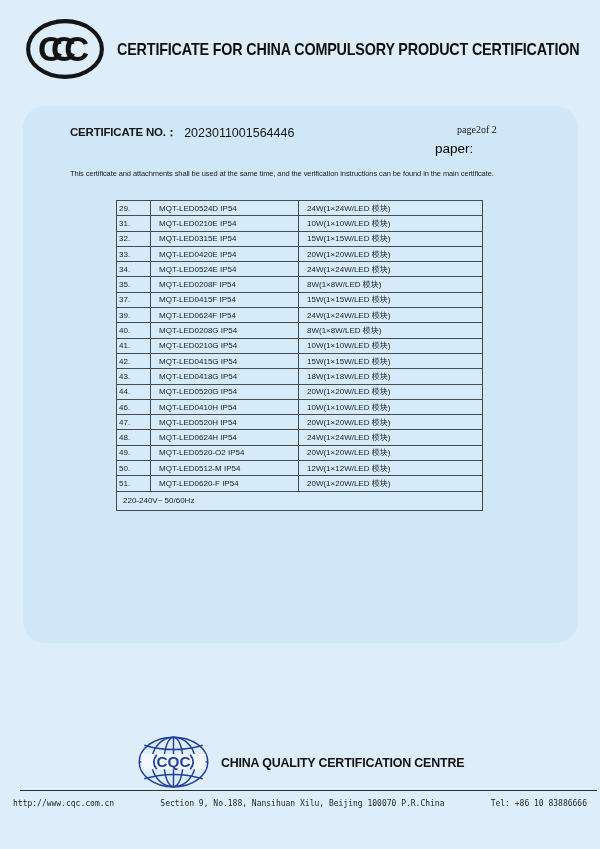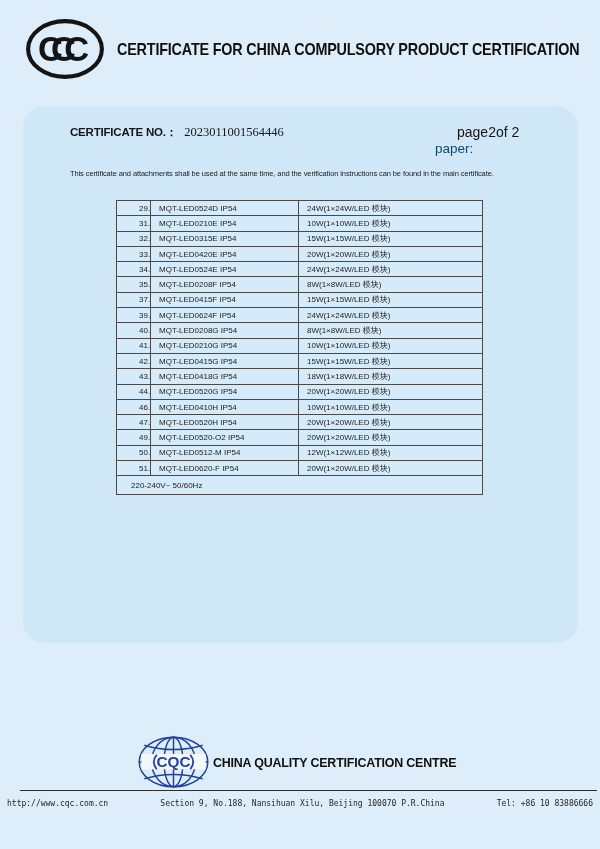--- a/index.html
+++ b/index.html
@@ -17,42 +17,42 @@
   
   .header{position:absolute;left:24px;top:15px;display:flex;align-items:center;gap:11px}
   .ccc-logo{width:82px;height:68px;color:#141414}
   .header-title{font-weight:bold;font-size:16.5px;letter-spacing:-.2px;white-space:nowrap;
     transform:scaleX(.87);transform-origin:left center;color:#101010}
 
   
   .panel{position:absolute;left:23px;top:106px;width:555px;height:537px;background:var(--panel-bg);border-radius:22px}
   .cert-line{position:absolute;left:47px;top:19px;display:flex;align-items:center;white-space:nowrap}
   .cert-label{font-weight:bold;font-size:11.5px;letter-spacing:-.2px}
-  .cert-number{font-family:Liberation Serif, serif;font-size:12.5px;margin-left:7px}
-  .page-indicator{position:absolute;left:434px;top:18px;font-family:Liberation Sans, sans-serif;font-size:14px}
-  .paper-label{position:absolute;left:412px;top:35px;font-size:13.5px;color:#0c4a6e}
+  .cert-number{font-family:Liberation Sans, sans-serif;font-size:12.5px;margin-left:7px}
+  .page-indicator{position:absolute;left:434px;top:18px;font-family:Liberation Serif, serif;font-size:10px}
+  .paper-label{position:absolute;left:412px;top:35px;font-size:13.5px;color:#000000}
   .cert-note{position:absolute;left:47px;top:63px;font-size:7.5px;color:#222;letter-spacing:-.1px;white-space:nowrap}
 
   
   .table-wrap{position:absolute;left:93px;top:94px}
   table{border-collapse:collapse;table-layout:fixed;width:366px}
   td{border:1px solid var(--border);background:var(--table-bg);height:15.3px;
      font-size:8px;color:#1c1c1c;padding:0 2px 0 8px;white-space:nowrap;overflow:hidden;vertical-align:middle}
-  td.c-no{padding-left:22px}
+  td.c-no{padding-left:2px}
   col.w-no{width:34px} col.w-model{width:148px} col.w-power{width:184px}
-  td.voltage{padding-left:14px;height:19px}
-
-  
-  .footer-brand{position:absolute;left:137px;top:735px;display:flex;align-items:center;gap:3px}
+  td.voltage{padding-left:6px;height:19px}
+
+  
+  .footer-brand{position:absolute;left:137px;top:735px;display:flex;align-items:center;gap:11px}
   .cqc-logo{width:73px;height:54px;color:var(--cqc-blue)}
   .org-name{font-weight:bold;font-size:13.5px;letter-spacing:-.2px;white-space:nowrap;
     transform:scaleX(.92);transform-origin:left center;color:#101010}
   .footer-rule{position:absolute;left:20px;top:790px;width:577px;height:1px;background:#2e2e2e}
   .footer-info{position:absolute;left:0;top:799px;width:600px;display:flex;justify-content:space-between;
-    padding:0 7px;font-family:"DejaVu Sans Mono",monospace;font-size:8px;color:#1f1f1f;white-space:nowrap}
+    padding:0 13px;font-family:"DejaVu Sans Mono",monospace;font-size:8px;color:#1f1f1f;white-space:nowrap}
 </style>
 </head>
 <body>
 
 <div class="page">
 
   <div class="header">
     <svg class="ccc-logo" viewBox="0 0 100 82" aria-hidden="true">
       <ellipse cx="50" cy="41" rx="45" ry="34" fill="none" stroke="currentColor" stroke-width="5"></ellipse>
       <text x="17" y="56" font-family="Liberation Sans, sans-serif" font-size="42" font-weight="bold" fill="currentColor">C</text>
@@ -146,20 +146,25 @@
             </tr>
             <tr>
               <td class="c-no">46.</td>
               <td>MQT-LED0410H IP54</td>
               <td>10W(1×10W/LED 模块)</td>
             </tr>
             <tr>
               <td class="c-no">47.</td>
               <td>MQT-LED0520H IP54</td>
               <td>20W(1×20W/LED 模块)</td>
+            </tr>
+            <tr>
+              <td class="c-no">48.</td>
+              <td>MQT-LED0624H IP54</td>
+              <td>24W(1×24W/LED 模块)</td>
             </tr>
             <tr>
               <td class="c-no">49.</td>
               <td>MQT-LED0520-O2 IP54</td>
               <td>20W(1×20W/LED 模块)</td>
             </tr>
             <tr>
               <td class="c-no">50.</td>
               <td>MQT-LED0512-M IP54</td>
               <td>12W(1×12W/LED 模块)</td>

